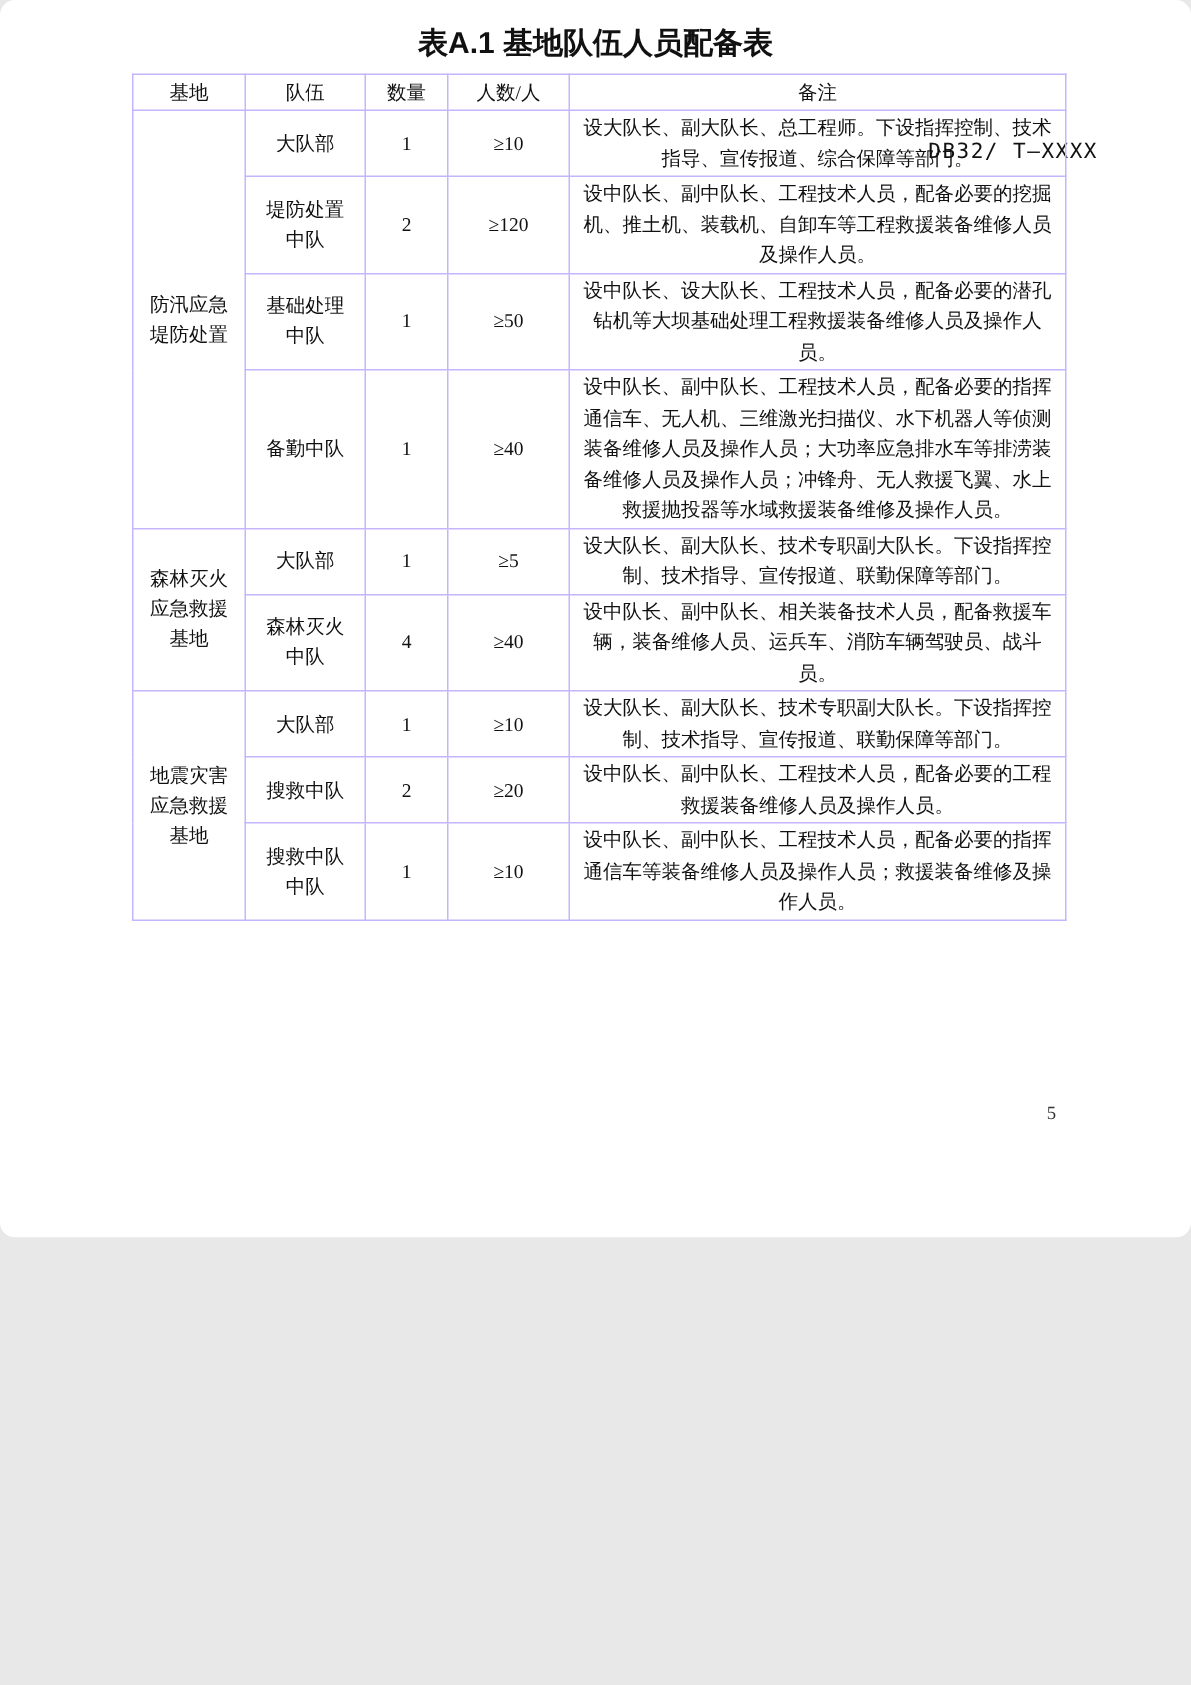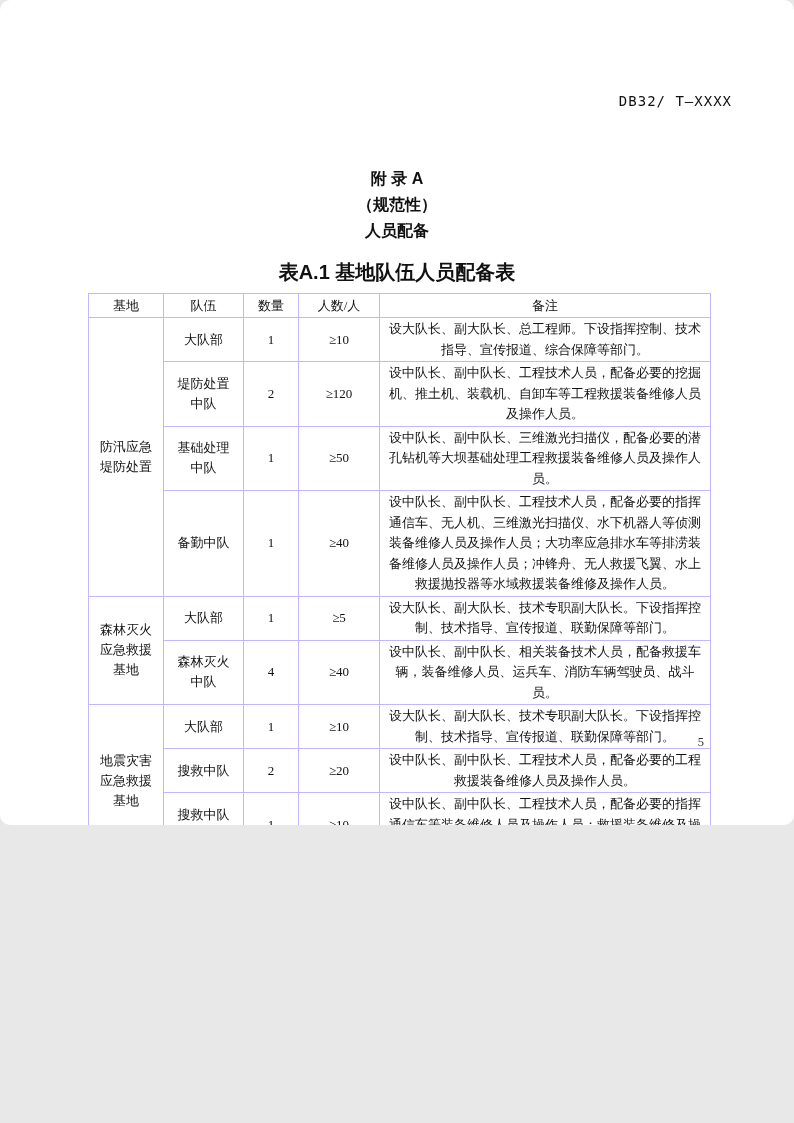--- a/index.html
+++ b/index.html
@@ -86,25 +86,20 @@
 </style>
 </head>
 <body>
 
 <div class="page">
 
   <div class="doc-header">DB32/ T—XXXX</div>
 
   <div class="content">
 
-    <div class="title-block">
-      <div>附  录  A</div>
-      <div>（规范性）</div>
-      <div>人员配备</div>
-    </div>
 
 
     <div class="table-caption">表A.1  基地队伍人员配备表</div>
 
     <table class="staff">
       <colgroup>
         <col style="width:75px">
         <col style="width:80px">
         <col style="width:55px">
         <col style="width:81px">
@@ -132,21 +127,21 @@
 中队</td>
           <td>2</td>
           <td>≥120</td>
           <td class="note-cell">设中队长、副中队长、工程技术人员，配备必要的挖掘机、推土机、装载机、自卸车等工程救援装备维修人员及操作人员。</td>
         </tr>
         <tr class="h46">
           <td class="team-cell">基础处理
 中队</td>
           <td>1</td>
           <td>≥50</td>
-          <td class="note-cell">设中队长、副中队长、三维激光扫描仪，配备必要的潜孔钻机等大坝基础处理工程救援装备维修人员及操作人员。</td>
+          <td class="note-cell">设中队长、设大队长、工程技术人员，配备必要的潜孔钻机等大坝基础处理工程救援装备维修人员及操作人员。</td>
         </tr>
         <tr class="h104">
           <td class="team-cell">备勤中队</td>
           <td>1</td>
           <td>≥40</td>
           <td class="note-cell">设中队长、副中队长、工程技术人员，配备必要的指挥通信车、无人机、三维激光扫描仪、水下机器人等侦测装备维修人员及操作人员；大功率应急排水车等排涝装备维修人员及操作人员；冲锋舟、无人救援飞翼、水上救援抛投器等水域救援装备维修及操作人员。</td>
         </tr>
 
         <tr class="h44">
           <td class="base-cell" rowspan="2">森林灭火

